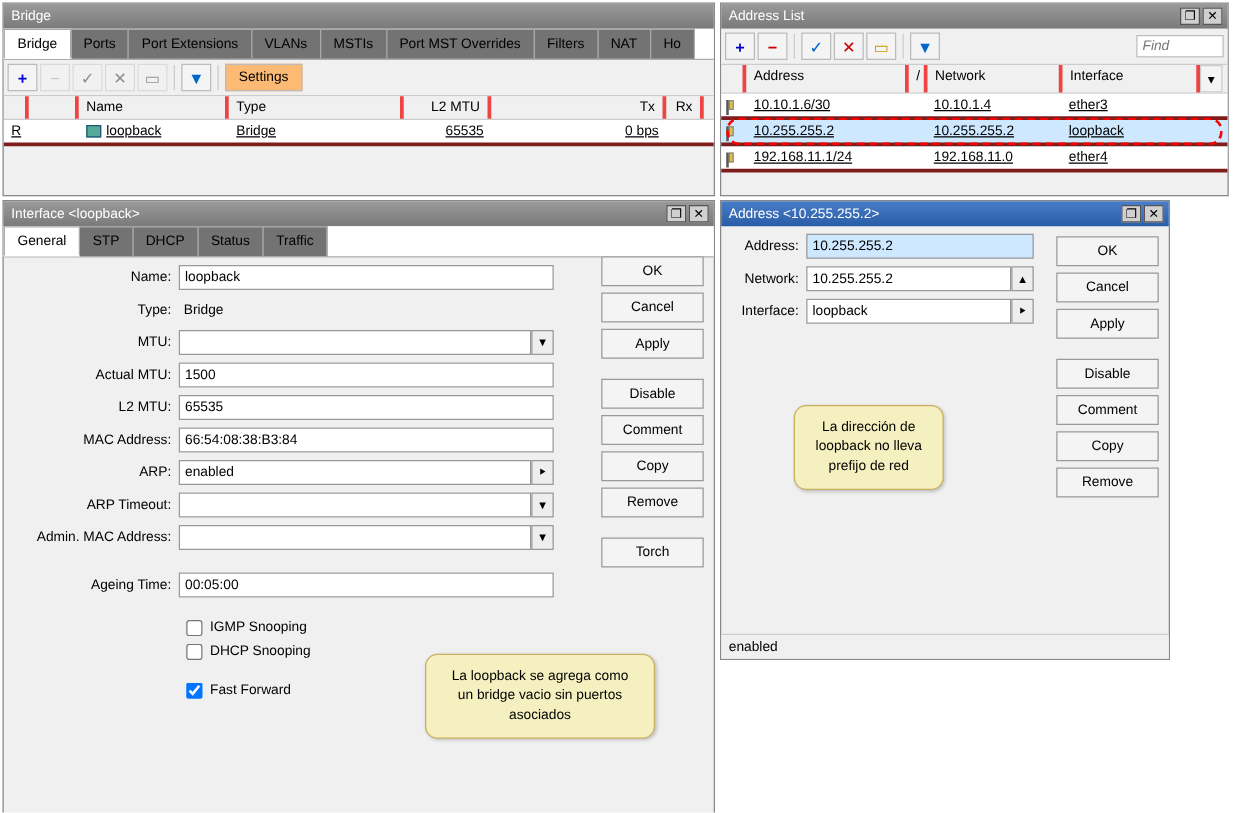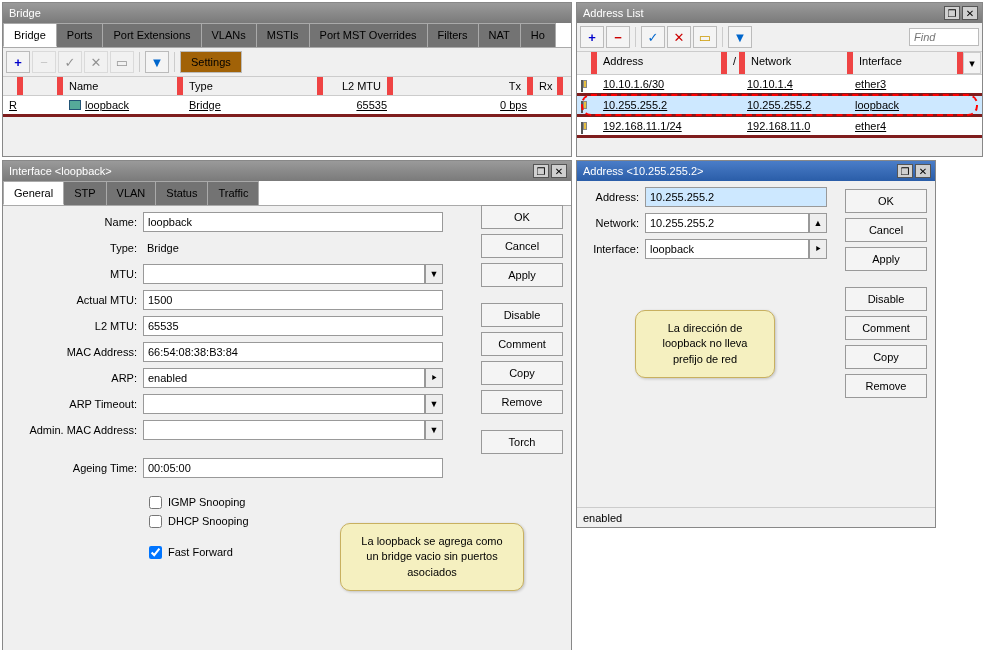--- a/index.html
+++ b/index.html
@@ -12,24 +12,24 @@
 .titlebar .winbtn { width: 16px; height: 14px; background: #d0d0d0; border: 1px solid #555; margin-left: 2px; display: flex; align-items: center; justify-content: center; color: #000; font-size: 10px; cursor: pointer; }
 
 .tabs { display: flex; background: #fff; border-bottom: 1px solid #aaa; }
 .tab { padding: 5px 10px; border: 1px solid #aaa; border-bottom: none; background: #737373; margin-right: -1px; cursor: pointer; }
 .tab.active { background: #fff; border-bottom: 1px solid #fff; position: relative; z-index: 1; }
 
 .toolbar { display: flex; align-items: center; padding: 3px; gap: 2px; background: #f0f0f0; border-bottom: 1px solid #ccc; }
 .tbtn { width: 24px; height: 22px; border: 1px solid #bbb; background: #f4f4f4; display: flex; align-items: center; justify-content: center; cursor: pointer; font-size: 13px; }
 .tbtn.disabled { opacity: 0.4; cursor: default; }
 .tsep { width: 1px; height: 20px; background: #ccc; margin: 0 3px; }
-.settings-btn { height: 22px; padding: 0 10px; border: 1px solid #bbb; background: #a16207; cursor: pointer; }
+.settings-btn { height: 22px; padding: 0 10px; border: 1px solid #bbb; background: #fdba74; cursor: pointer; }
 
 .table-head { display: flex; background: #f0f0f0; border-bottom: 1px solid #ccc; }
-.th { padding: 3px 6px; border-right: 6px solid #ef4444; font-size: 11px; text-align: left; }
+.th { padding: 3px 6px; border-right: 3px solid #ef4444; font-size: 11px; text-align: left; }
 .table-body { background: #fff; }
 .tr { display: flex; padding: 2px 0; border-bottom: 3px solid #7f1d1d; text-decoration: underline; }
 .tr.selected { background: #cde8ff; }
 .tr.highlighted { position: relative; }
 .tr.highlighted::after { content: ''; position: absolute; inset: -2px 4px; border: 2px dashed red; border-radius: 10px; pointer-events: none; }
 .td { padding: 1px 6px; font-size: 11px; display: flex; align-items: center; }
 
 .flag-icon { width: 12px; height: 8px; background: #e8c040; border: 1px solid #888; margin-right: 4px; position: relative; }
 .flag-icon::before { content:''; position:absolute; left:-3px; top:-1px; width:2px; height:12px; background:#555;}
 .iface-icon { width: 12px; height: 10px; background: #5a9; border: 1px solid #257; margin-right: 4px; }
@@ -169,21 +169,21 @@
 
 <div class="window" style="left:2px; top:160px; width:570px; height:508px;">
   <div class="titlebar">
     <span class="title">Interface &lt;loopback&gt;</span>
     <div class="winbtn">❐</div>
     <div class="winbtn">✕</div>
   </div>
   <div class="tabs">
     <div class="tab active">General</div>
     <div class="tab">STP</div>
-    <div class="tab">VLAN</div>
+    <div class="tab">DHCP</div>
     <div class="tab">Status</div>
     <div class="tab">Traffic</div>
   </div>
   <div class="form-area" style="width:450px">
     <div class="form-row">
         <label>Name:</label>
         <input type="text" value="loopback" style="">
       </div>
     <div class="form-row">
         <label>Type:</label>
@@ -300,15 +300,15 @@
     <button class="dlgbtn">Remove</button>
   </div>
   <div class="status-bar">
       <span>enabled</span>
     </div>
 </div>
 
 <div class="note" style="left:340px; top:693px; transform:translateY(-170px); width:184px;">
   <span>La loopback se agrega como un bridge vacio sin puertos asociados</span>
 </div>
-<div class="note" style="left:635px; top:310px; width:140px;">
+<div class="note" style="left:635px; top:324px; width:120px;">
   <span>La dirección de loopback no lleva prefijo de red</span>
 </div>
 
 </body></html>

